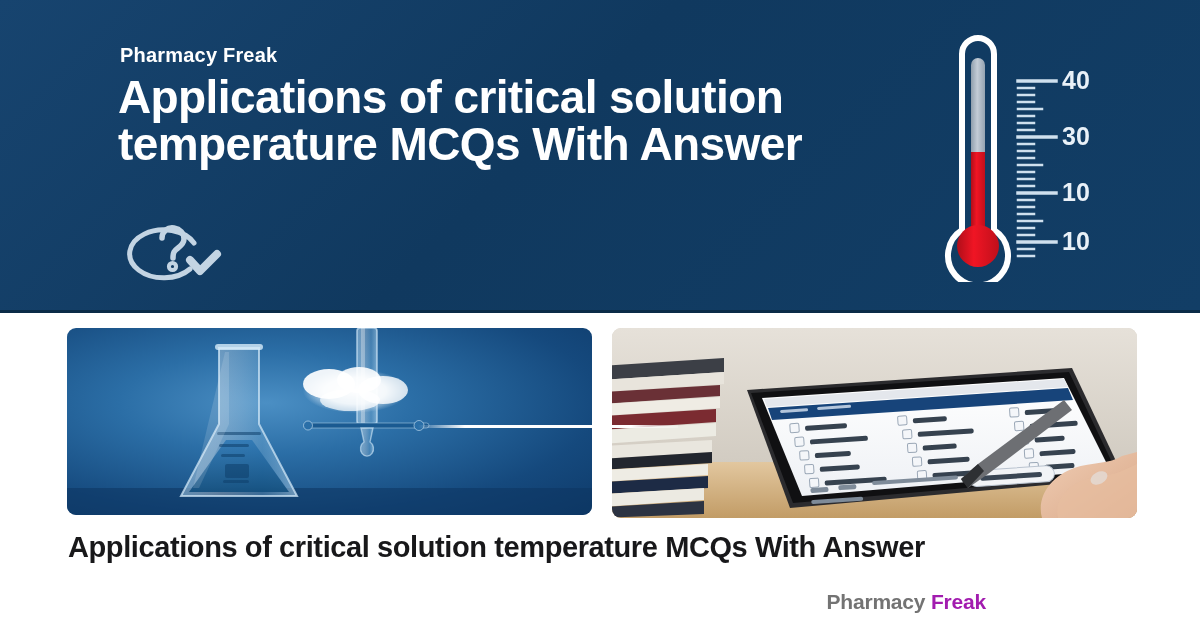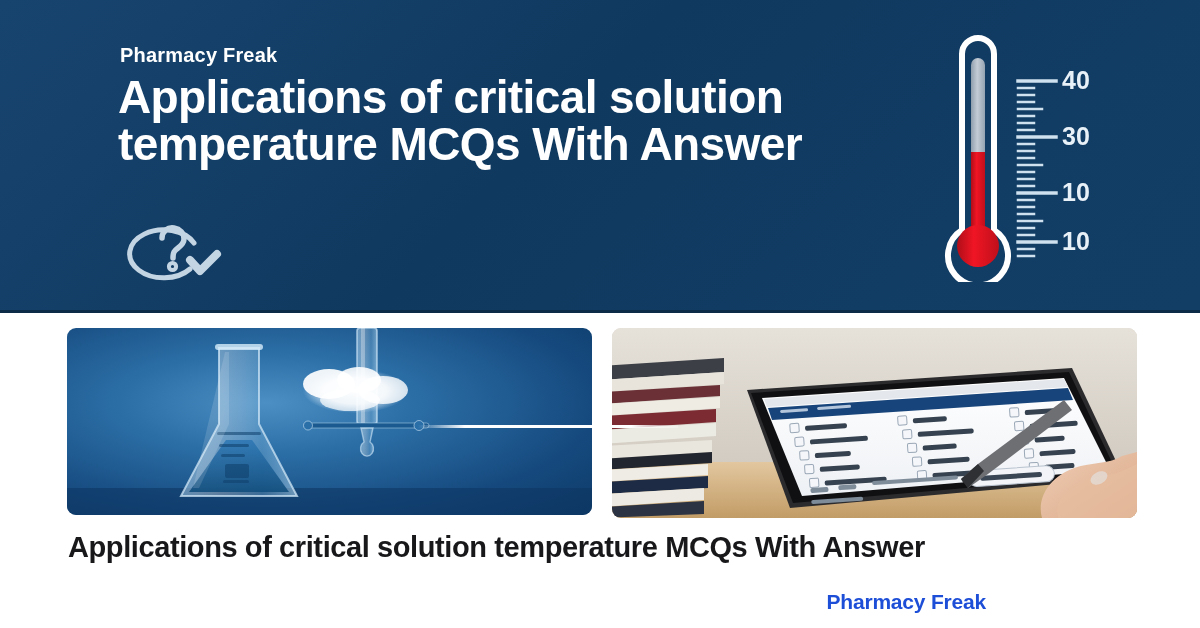--- a/index.html
+++ b/index.html
@@ -71,22 +71,22 @@
     font-size:29px; font-weight:bold; color:#18181a;
     line-height:1.16; letter-spacing:-0.4px;
   }
 
   
   .footer-logo {
     position:absolute; right:28px; top:590px;
     font-size:21px; font-weight:bold; letter-spacing:-0.2px;
     white-space:nowrap;
   }
-  .footer-logo .w1 { color:#1d4ed8; }
-  .footer-logo .w2 { color:#1d4ed8;margin-top:11px; }
+  .footer-logo .w1 { color:#737373; }
+  .footer-logo .w2 { color:#a21caf;margin-top:11px; }
 </style>
 </head>
 <body>
 
 <div class="page">
 
   <div class="hero">
 
     <div class="hero-brand">Pharmacy Freak</div>
 

